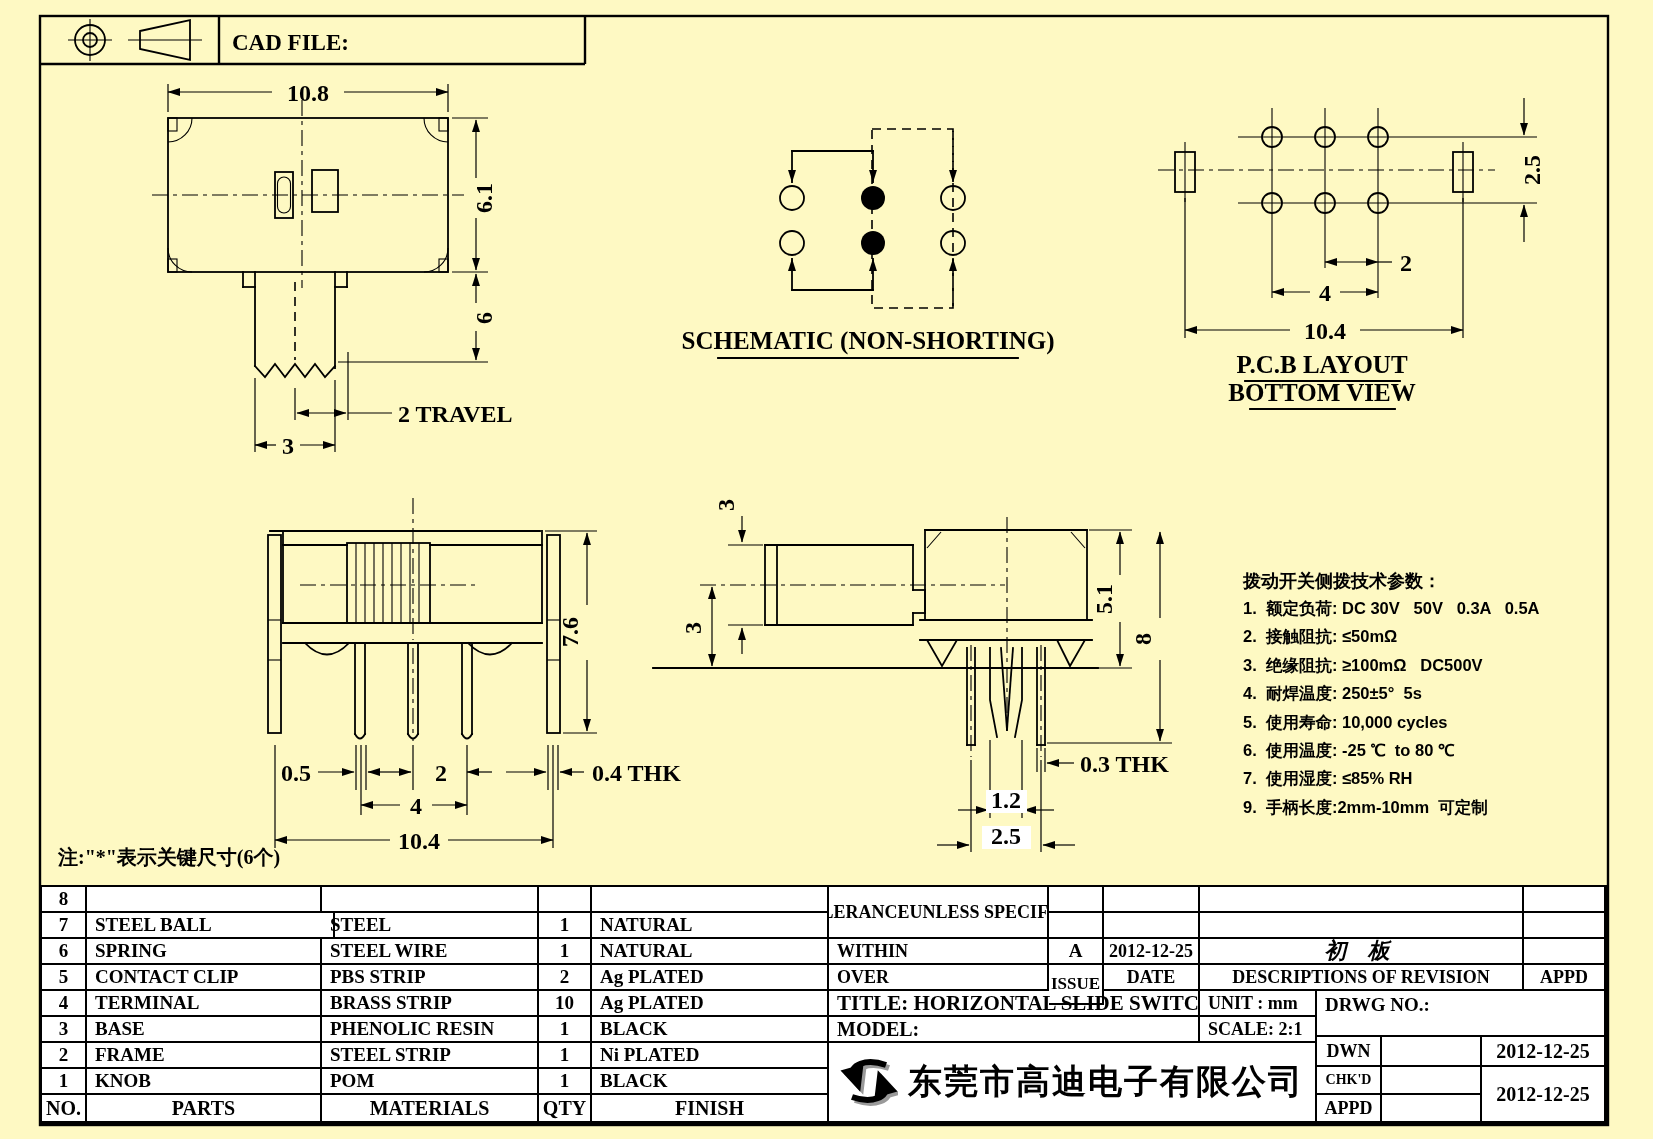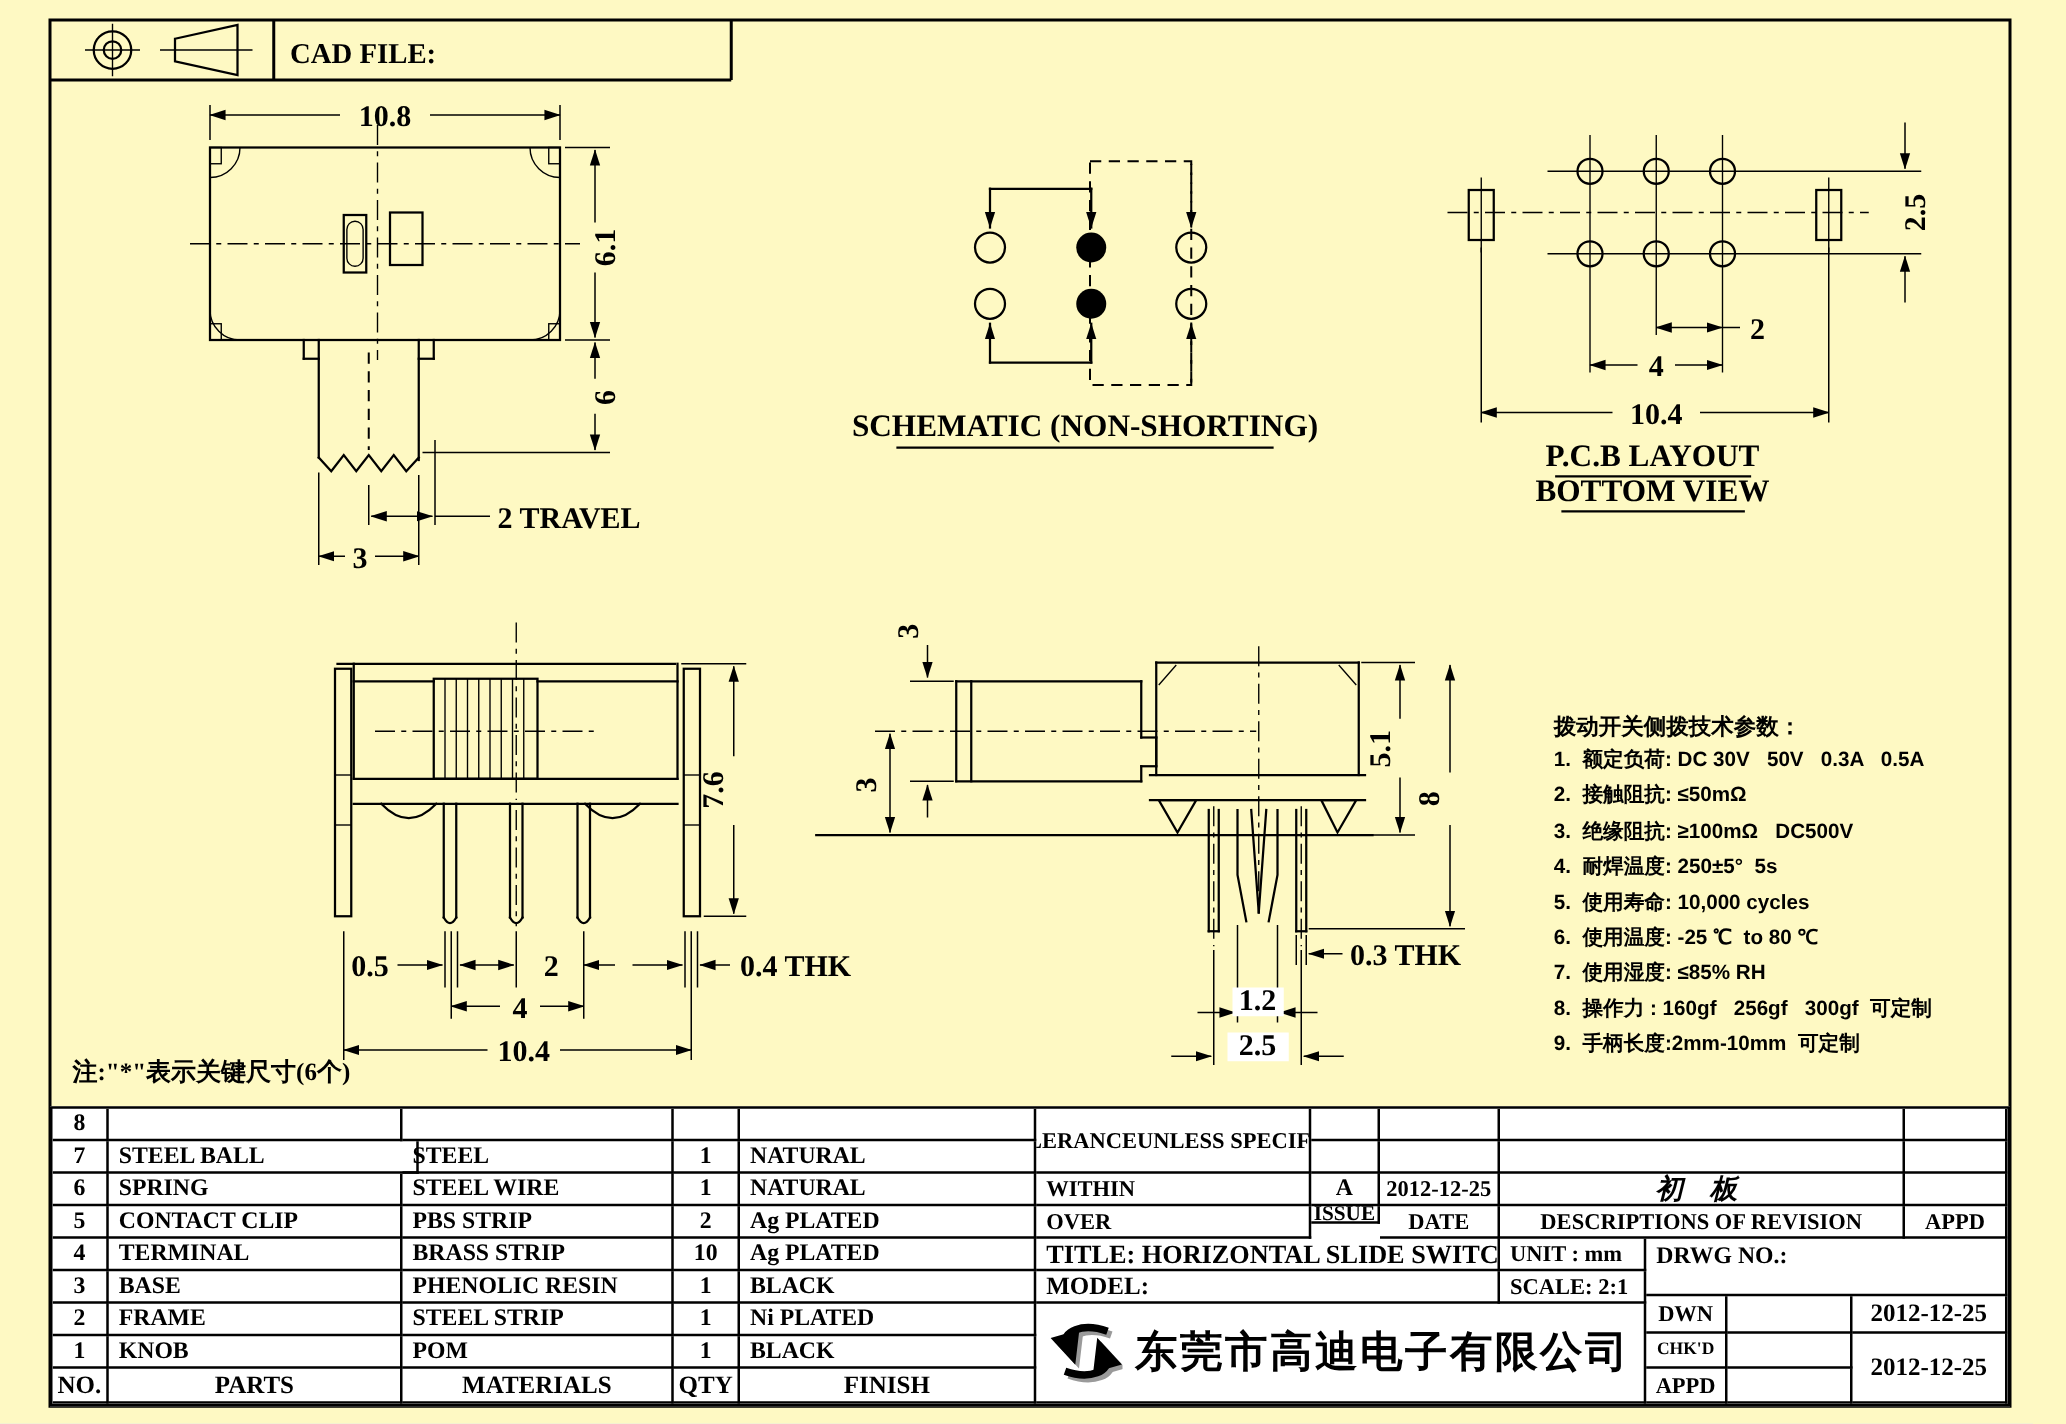--- a/index.html
+++ b/index.html
@@ -315,21 +315,20 @@
 
 <div class="tech">
   <div class="t">拨动开关侧拨技术参数：</div>
   <div class="i">1.  额定负荷: DC 30V   50V   0.3A   0.5A</div>
   <div class="i">2.  接触阻抗: ≤50mΩ</div>
   <div class="i">3.  绝缘阻抗: ≥100mΩ   DC500V</div>
   <div class="i">4.  耐焊温度: 250±5°  5s</div>
   <div class="i">5.  使用寿命: 10,000 cycles</div>
   <div class="i">6.  使用温度: -25 ℃  to 80 ℃</div>
   <div class="i">7.  使用湿度: ≤85% RH</div>
-  <div class="i">8.  操作力 : 160gf   256gf   300gf  可定制</div>
   <div class="i">9.  手柄长度:2mm-10mm  可定制</div>
 </div>
 
 <div class="tbl">
 
   <div class="cell cc" style="left:0;top:0;width:45px;height:26px">8</div>
   <div class="cell lp" style="left:45px;top:0;width:235px;height:26px"></div>
   <div class="cell lp" style="left:280px;top:0;width:217px;height:26px"></div>
   <div class="cell cc" style="left:497px;top:0;width:53px;height:26px"></div>
   <div class="cell lp" style="left:550px;top:0;width:237px;height:26px"></div>
@@ -395,21 +394,21 @@
   <div class="cell" style="left:1482px;top:0;width:82px;height:26px"></div>
   <div class="cell" style="left:1482px;top:26px;width:82px;height:26px"></div>
 
   <div class="cell lp" style="left:787px;top:52px;width:220px;height:26px;font-size:18px">WITHIN</div>
   <div class="cell cc" style="left:1007px;top:52px;width:55px;height:26px">A</div>
   <div class="cell cc" style="left:1062px;top:52px;width:96px;height:26px;font-size:18px">2012-12-25</div>
   <div class="cell cc rev" style="left:1158px;top:52px;width:324px;height:26px">初 板</div>
   <div class="cell" style="left:1482px;top:52px;width:82px;height:26px"></div>
 
   <div class="cell lp" style="left:787px;top:78px;width:220px;height:26px;font-size:18px">OVER</div>
-  <div class="cell cc" style="left:1007px;top:78px;width:55px;height:14px;font-size:17px">ISSUE</div>
+  <div class="cell cc" style="left:1007px;top:78px;width:55px;height:40px;font-size:17px">ISSUE</div>
   <div class="cell cc" style="left:1062px;top:78px;width:96px;height:26px;font-size:18px">DATE</div>
   <div class="cell cc" style="left:1158px;top:78px;width:324px;height:26px;font-size:18px">DESCRIPTIONS  OF  REVISION</div>
   <div class="cell cc" style="left:1482px;top:78px;width:82px;height:26px;font-size:18px">APPD</div>
 
   <div class="cell lp" style="left:787px;top:104px;width:371px;height:26px;font-size:21px">TITLE:  HORIZONTAL  SLIDE  SWITCH</div>
   <div class="cell lp" style="left:1158px;top:104px;width:117px;height:26px;font-size:18px">UNIT : mm</div>
   <div class="cell lp" style="left:787px;top:130px;width:371px;height:26px;font-size:20px">MODEL:</div>
   <div class="cell lp" style="left:1158px;top:130px;width:117px;height:26px;font-size:18px">SCALE: 2:1</div>
 
   <div class="cell" style="left:1275px;top:104px;width:289px;height:46px;align-items:flex-start;padding:3px 0 0 8px;font-size:19px">DRWG  NO.:</div>

